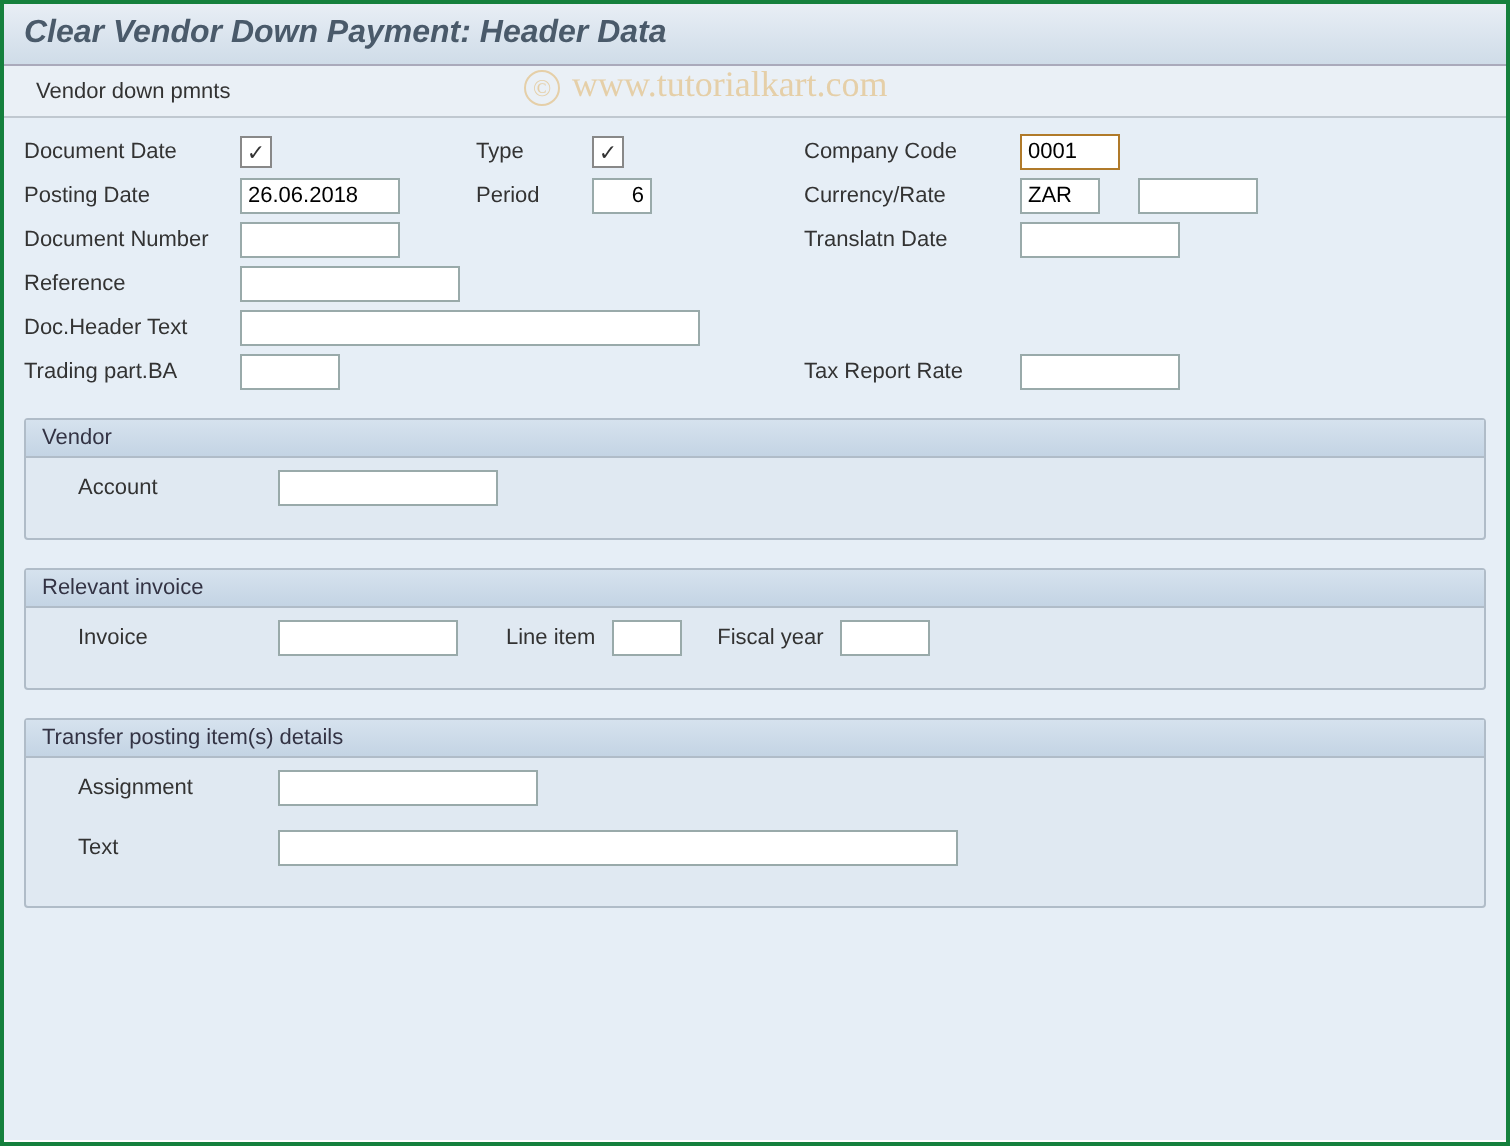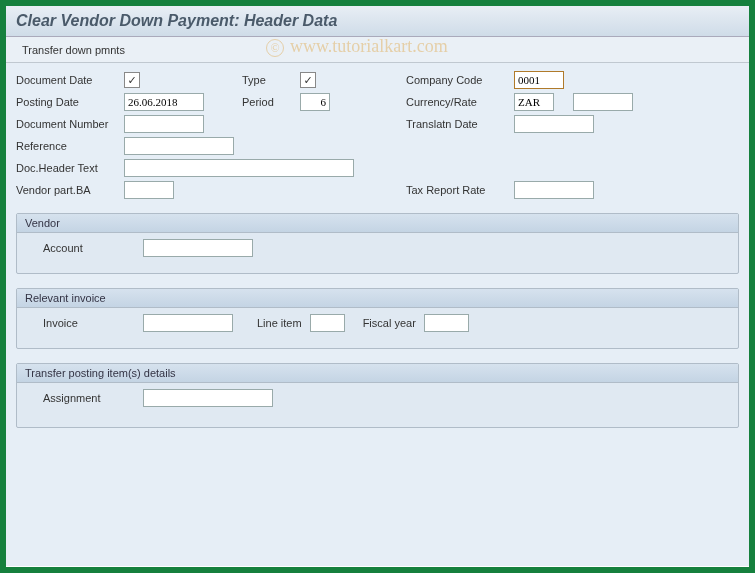--- a/index.html
+++ b/index.html
@@ -6,21 +6,21 @@
   body {
     margin: 0;
     font-family: Arial, sans-serif;
     font-size: 12px;
     background: #fff;
     color: #333;
   }
   .container {
     width: 755px;
     height: 573px;
-    border: 6px solid #15803d;
+    border: 2px solid #15803d;
     position: relative;
     background: #fff;
   }
   .title-bar {
     background: linear-gradient(to bottom, #e8eef5 0%, #cfdce8 100%);
     padding: 6px 10px;
     border-bottom: 1px solid #aab;
   }
   .title-bar h1 {
     margin: 0;
@@ -79,21 +79,21 @@
     font-size: 11px;
     color: #333;
     white-space: nowrap;
   }
   .input {
     border: 1px solid #9aa;
     background: #fff;
     height: 18px;
     padding: 1px 3px;
     font-size: 11px;
-    font-family: Liberation Serif, serif;
+    font-family: Liberation Sans, sans-serif;
     width: 100%;
   }
   .check-box {
     width: 16px; height: 16px;
     border: 1px solid #888;
     background: #fff;
     display: inline-flex;
     align-items: center;
     justify-content: center;
     font-size: 11px;
@@ -125,21 +125,21 @@
 </head>
 <body>
 
 <div class="container">
 
   <div class="title-bar">
     <h1>Clear Vendor Down Payment: Header Data</h1>
   </div>
 
   <div class="toolbar">
-    <span class="toolbar-btn">Transfer down pmnts</span>
+    <span class="toolbar-btn">Vendor down pmnts</span>
   </div>
 
   <div class="watermark">
     <span class="cc">©</span><span>www.tutorialkart.com</span>
   </div>
 
   <div class="main-area">
 
     <div class="form-grid">
 
@@ -176,21 +176,21 @@
         <span></span>
         <span></span>
         <span></span>
         <span></span>
 
       <span class="label">Doc.Header Text</span>
       <span style="grid-column: span 4"><input class="input" style="width: 230px;" value=""></span>
       <span></span>
         <span></span>
 
-      <span class="label">Vendor part.BA</span>
+      <span class="label">Trading part.BA</span>
       <span><input class="input" style="width: 50px;" value=""></span>
       <span></span>
         <span></span>
         <span></span>
       <span class="label">Tax Report Rate</span>
       <span><input class="input" style="width: 80px;" value=""></span>
     </div>
 
     <div class="group-box">
       <div class="group-header">Vendor</div>
@@ -212,17 +212,21 @@
       </div>
     </div>
 
     <div class="group-box">
       <div class="group-header">Transfer posting item(s) details</div>
       <div class="group-body" style="flex-direction:column;align-items:flex-start">
         <div class="row">
           <span class="label">Assignment</span>
           <input class="input" style="width: 130px;" value="">
         </div>
+        <div class="row">
+          <span class="label">Text</span>
+          <input class="input" style="width: 340px;" value="">
+        </div>
       </div>
     </div>
 
   </div>
 </div>
 
 </body></html>

